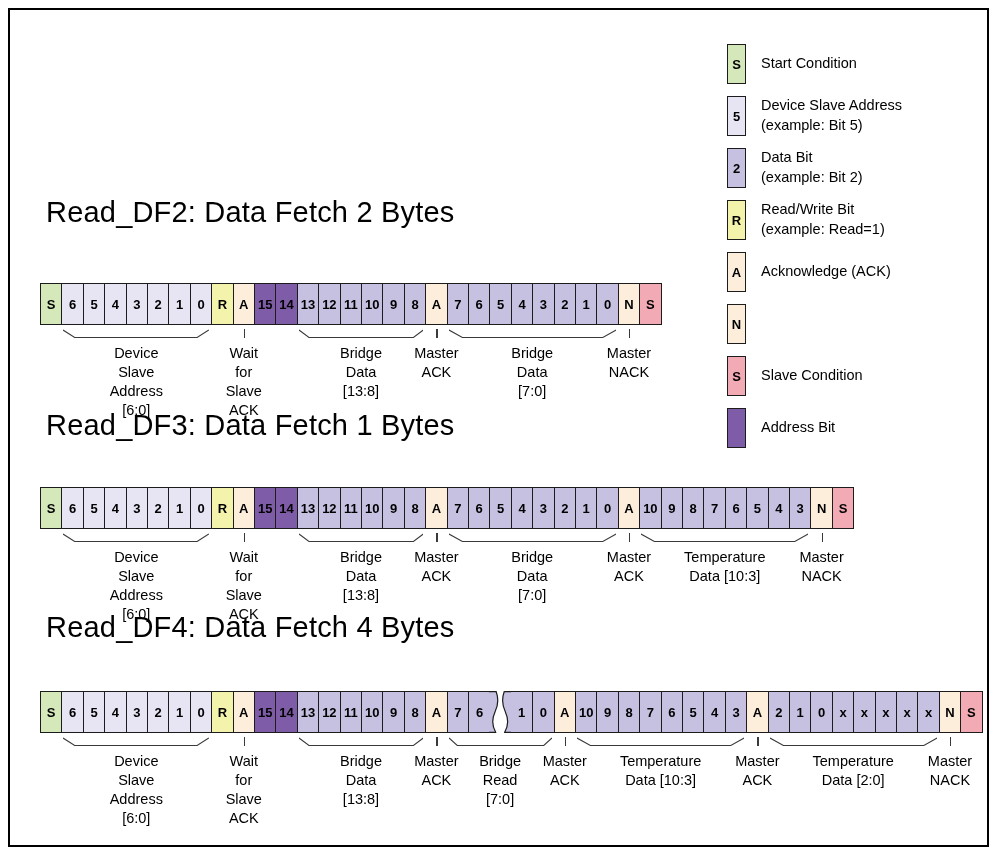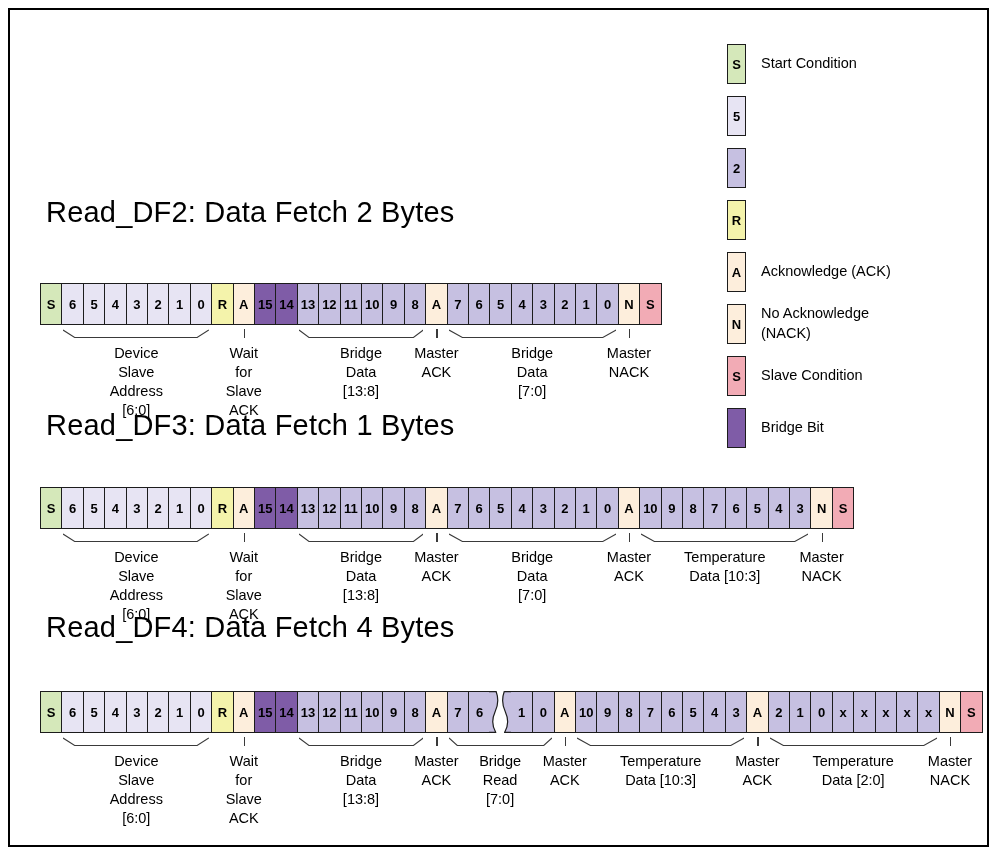--- a/index.html
+++ b/index.html
@@ -295,37 +295,41 @@
     </div>
 </div>
 
 <aside class="legend">
     <div class="legend-item">
       <div class="swatch" style="background: rgb(213, 232, 186);">S</div>
       <div class="legend-text">Start Condition</div>
     </div>
     <div class="legend-item">
       <div class="swatch" style="background: rgb(231, 228, 243);">5</div>
+      <div class="legend-text">Device Slave Address
+(example: Bit 5)</div>
     </div>
     <div class="legend-item">
       <div class="swatch" style="background: rgb(198, 192, 225);">2</div>
+      <div class="legend-text">Data Bit
+(example: Bit 2)</div>
     </div>
     <div class="legend-item">
       <div class="swatch" style="background: rgb(244, 243, 171);">R</div>
+      <div class="legend-text">Read/Write Bit
+(example: Read=1)</div>
     </div>
     <div class="legend-item">
       <div class="swatch" style="background: rgb(253, 238, 220);">A</div>
       <div class="legend-text">Acknowledge (ACK)</div>
     </div>
     <div class="legend-item">
       <div class="swatch" style="background: rgb(253, 238, 220);">N</div>
-      <div class="legend-text">No Acknowledge
-(NACK)</div>
     </div>
     <div class="legend-item">
       <div class="swatch" style="background: rgb(242, 171, 181);">S</div>
       <div class="legend-text">Slave Condition</div>
     </div>
     <div class="legend-item">
       <div class="swatch" style="background: rgb(127, 92, 167);"></div>
-      <div class="legend-text">Bridge Bit</div>
+      <div class="legend-text">Address Bit</div>
     </div>
   </aside>
 
 </body></html>

